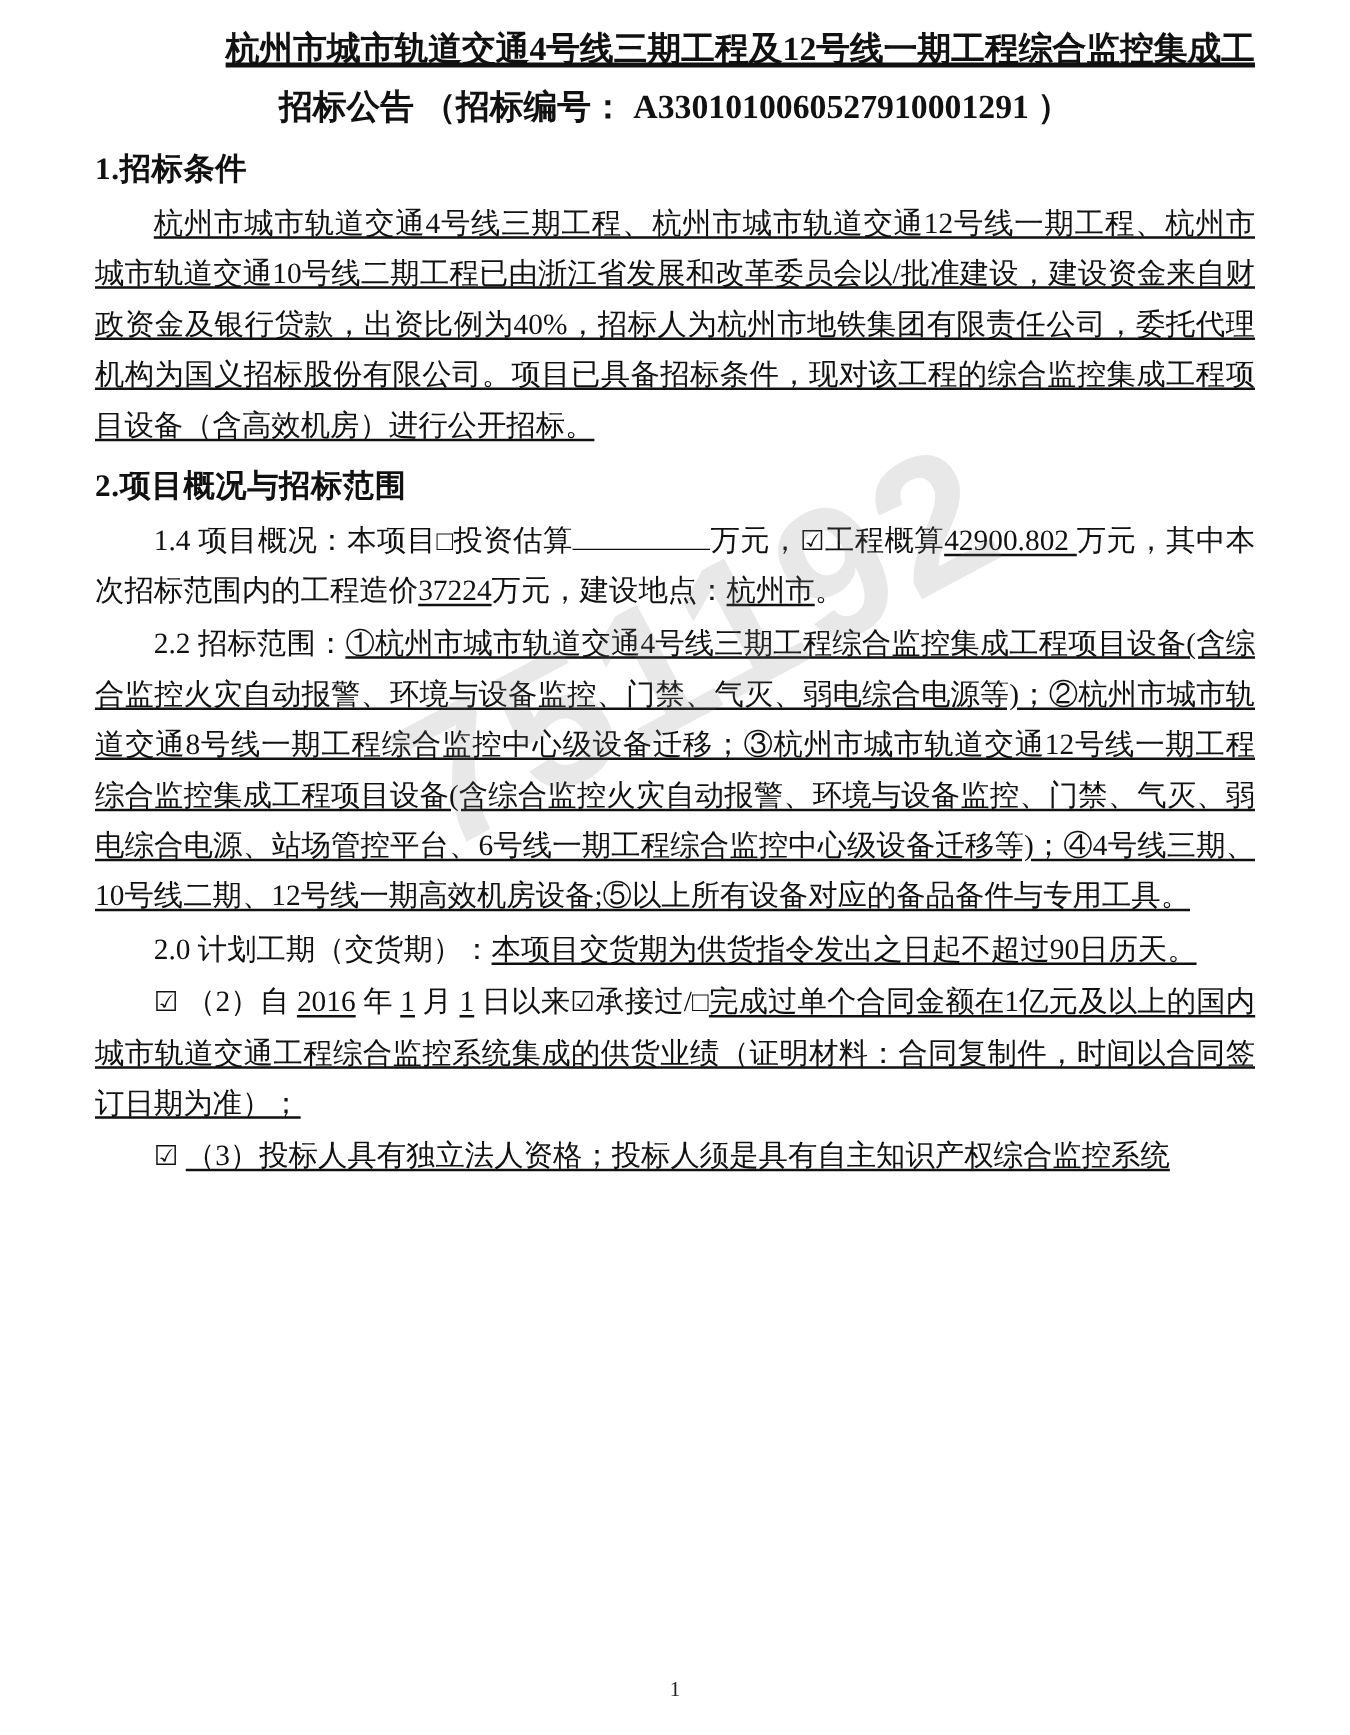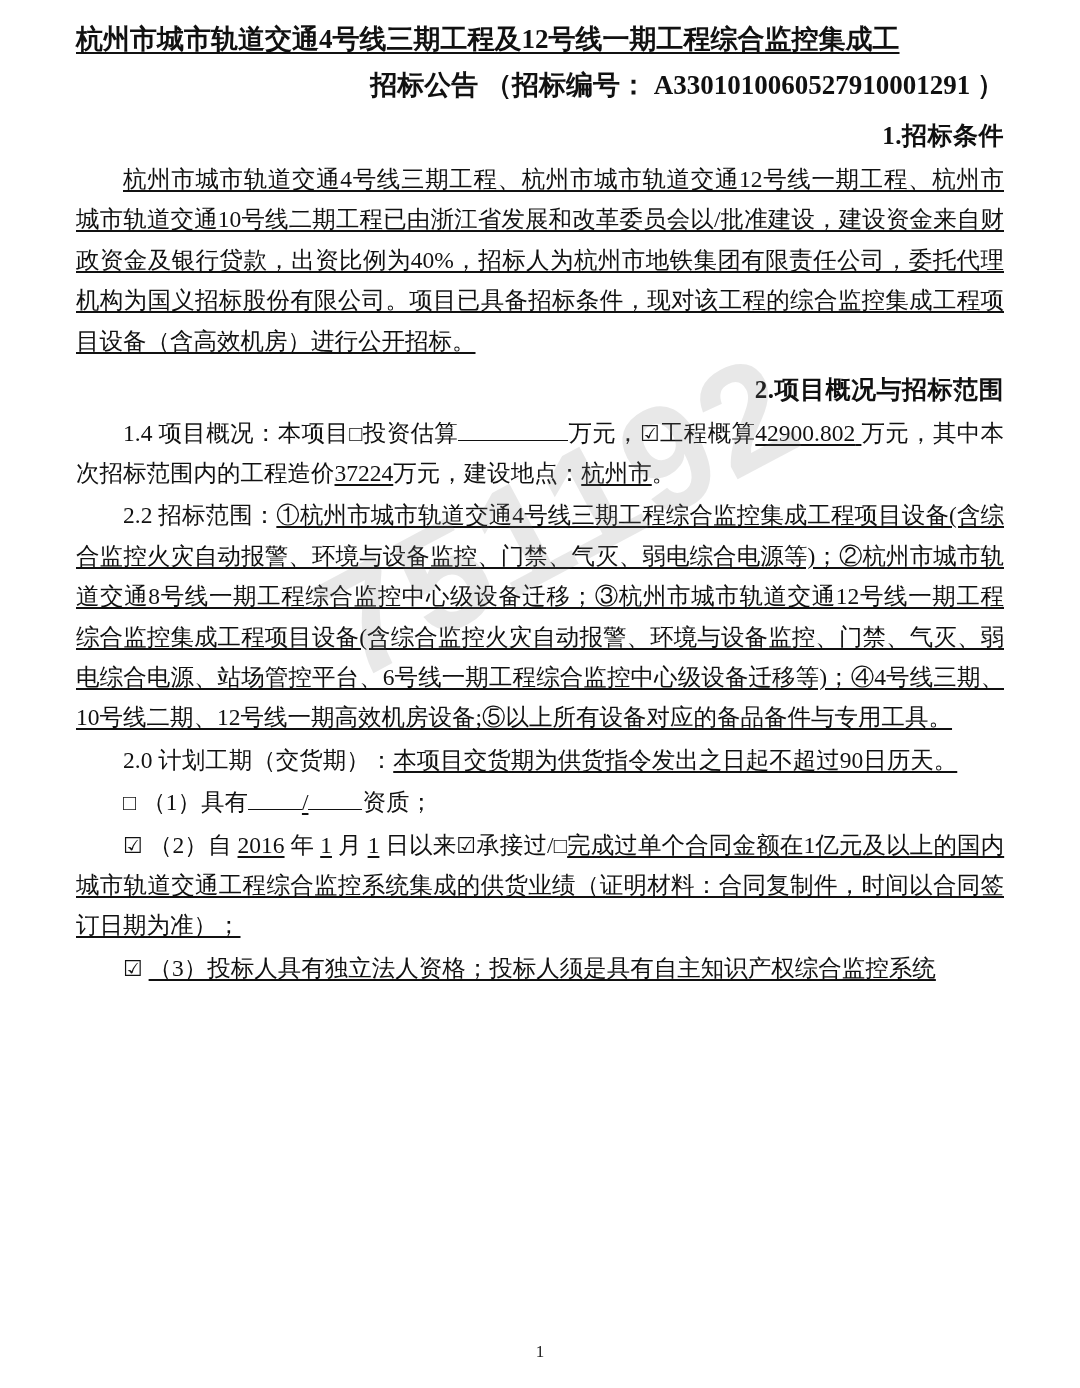--- a/index.html
+++ b/index.html
@@ -31,45 +31,45 @@
     font-weight: 700;
     color: rgba(120,120,120,0.17);
     transform: rotate(-28deg);
     letter-spacing: 4px;
     pointer-events: none;
     user-select: none;
     white-space: nowrap;
     z-index: 5;
   }
   .doc-title {
-    text-align: left;
+    text-align: right;
     font-size: 27px;
     font-weight: 700;
     line-height: 1.62;
     letter-spacing: 0px;
     margin: 0 0 2px 0;
+    text-decoration: underline;
   }
   .doc-title .u {
     text-decoration: underline;
     text-underline-offset: 4px;
   }
   .title-line3 {
-    text-align: right;
+    text-align: center;
     font-size: 27px;
     font-weight: 700;
     line-height: 1.62;
     margin-bottom: 6px;
   }
   h2.sec {
     font-size: 25px;
     font-weight: 700;
     margin: 10px 0 4px 0;
     line-height: 1.5;
     letter-spacing: 0.5px;
-    text-align: right;
   }
   p.para {
     font-size: 23.5px;
     line-height: 1.72;
     margin: 0 0 2px 0;
     text-align: justify;
     text-justify: inter-ideograph;
     letter-spacing: 0px;
   }
   p.indent { text-indent: 2em; font-family: Liberation Serif, serif; }
@@ -116,24 +116,20 @@
 
   <p class="para indent">
     <span>2.2 招标范围：</span><span class="u">①杭州市城市轨道交通4号线三期工程综合监控集成工程项目设备(含综合监控火灾自动报警、环境与设备监控、门禁、气灭、弱电综合电源等)；②杭州市城市轨道交通8号线一期工程综合监控中心级设备迁移；③杭州市城市轨道交通12号线一期工程综合监控集成工程项目设备(含综合监控火灾自动报警、环境与设备监控、门禁、气灭、弱电综合电源、站场管控平台、6号线一期工程综合监控中心级设备迁移等)；④4号线三期、10号线二期、12号线一期高效机房设备;⑤以上所有设备对应的备品备件与专用工具。</span>
   </p>
 
   <p class="para indent">
     <span>2.0 计划工期（交货期）：</span><span class="u">本项目交货期为供货指令发出之日起不超过90日历天。</span>
   </p>
 
 
-  <p class="para indent">
-    <span class="cb">□</span>
-    <span>（1）具有</span><span class="blank-s"></span><span class="u">/</span><span class="blank-s"></span><span>资质；</span>
-  </p>
 
   <p class="para indent">
     <span class="cb">☑</span>
     <span>（2）自</span>
     <span class="u">2016</span>
     <span>年</span>
     <span class="u">1</span>
     <span>月</span>
     <span class="u">1</span>
     <span>日以来</span><span class="cb">☑</span><span>承接过/</span><span class="cb">□</span><span class="u">完成过单个合同金额在1亿元及以上的国内城市轨道交通工程综合监控系统集成的供货业绩（证明材料：合同复制件，时间以合同签订日期为准）；</span>

